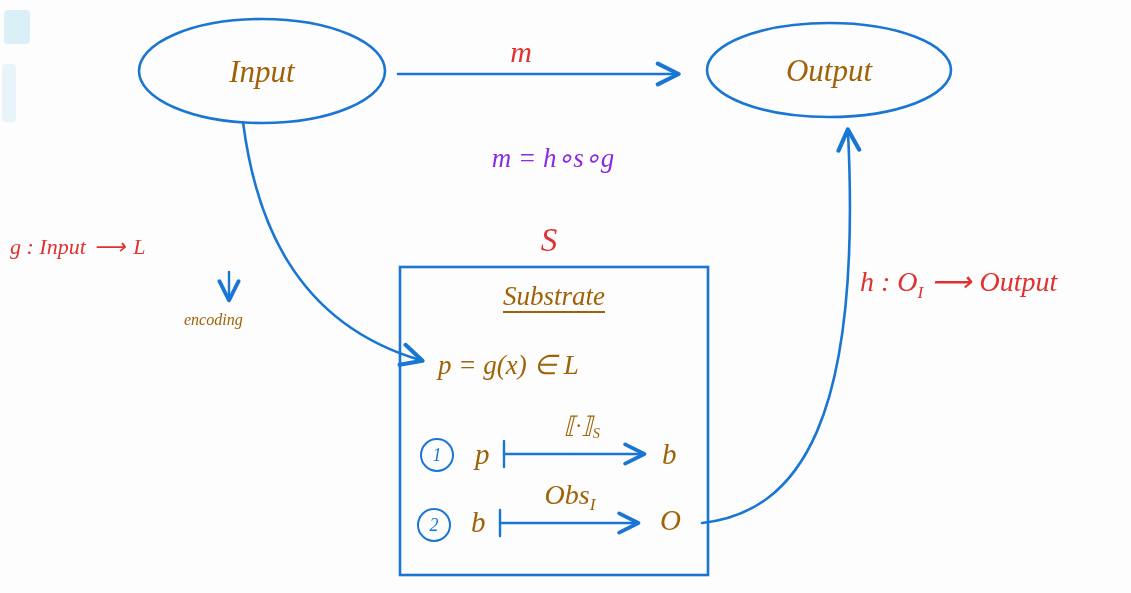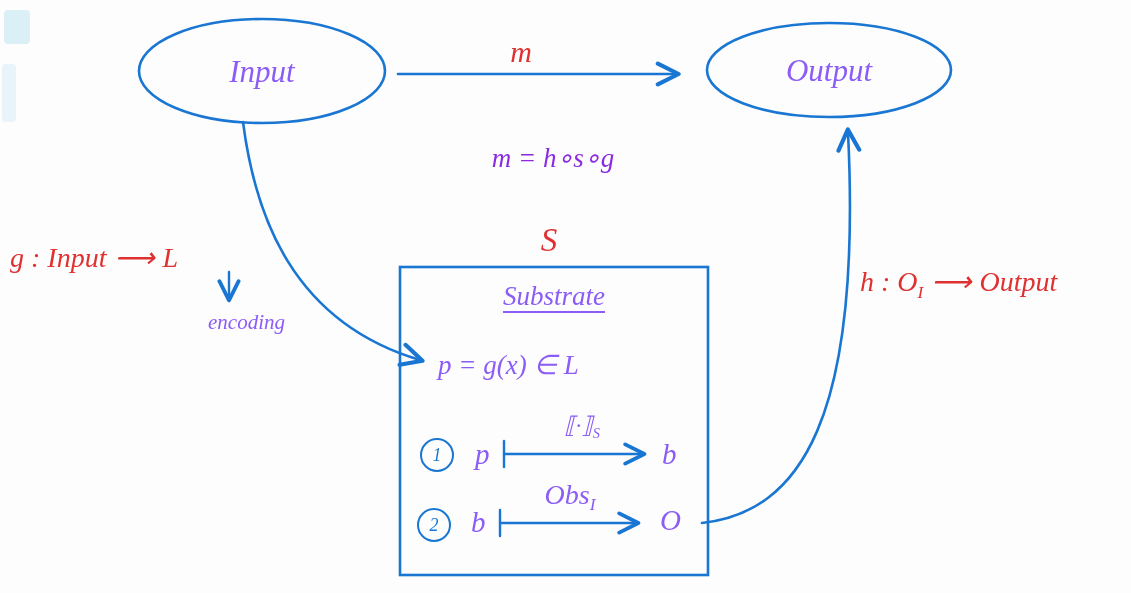--- a/index.html
+++ b/index.html
@@ -12,21 +12,21 @@
   #canvas{position:relative;width:1131px;height:593px;}
   svg.strokes{position:absolute;left:0;top:0;width:1131px;height:593px;}
   .txt{
     position:absolute;
     font-family:"Liberation Serif", serif;
     font-style:italic;
     white-space:nowrap;
     line-height:1;
   }
   .center{transform:translate(-50%,-50%);}
-  .blue{color:#8b5cf6;}
+  .blue{color:#a16207;}
   .red{color:#e03131;}
   .purple{color:#8a2be2;}
   .underline{text-decoration:underline;text-underline-offset:6px;text-decoration-thickness:2px;}
   .numcircle{
     position:absolute;width:30px;height:30px;
     border:2.5px solid #1976d2;border-radius:50%;
     display:flex;align-items:center;justify-content:center;
     color:#1976d2;font-style:italic;font-size:18px;
     font-family:"Liberation Serif", serif;
   }
@@ -73,25 +73,25 @@
   </svg>
 
   <div class="txt blue center" style="left:262px;top:71px;font-size:31px;">Input</div>
 
   <div class="txt blue center" style="left:829px;top:70px;font-size:31px;">Output</div>
 
   <div class="txt red center" style="left:521px;top:52px;font-size:30px;">m</div>
 
   <div class="txt purple center" style="left:553px;top:158px;font-size:27px;">m = h∘s∘g</div>
 
-  <div class="txt red" style="left:10px;top:244px;font-size:28px;">
+  <div class="txt red" style="left:10px;top:236px;font-size:22px;">
     <span>g : Input</span><span class="arrow-glyph">⟶</span><span>L</span>
   </div>
 
-  <div class="txt blue" style="left:184px;top:312px;font-size:21px;margin-left:24px;">encoding</div>
+  <div class="txt blue" style="left:184px;top:312px;font-size:16px;">encoding</div>
 
   <div class="txt red center" style="left:549px;top:240px;font-size:33px;">S</div>
 
   <div class="txt blue" style="left:438px;top:352px;font-size:27px;">p = g(x) ∈ L</div>
 
   <div class="txt blue underline" style="left:400px;top:283px;width:308px;text-align:center;font-size:27px;white-space:nowrap;">Substrate</div>
 
   <div class="numcircle" style="left:420px;top:438px;">
     <span>1</span>
   </div>

